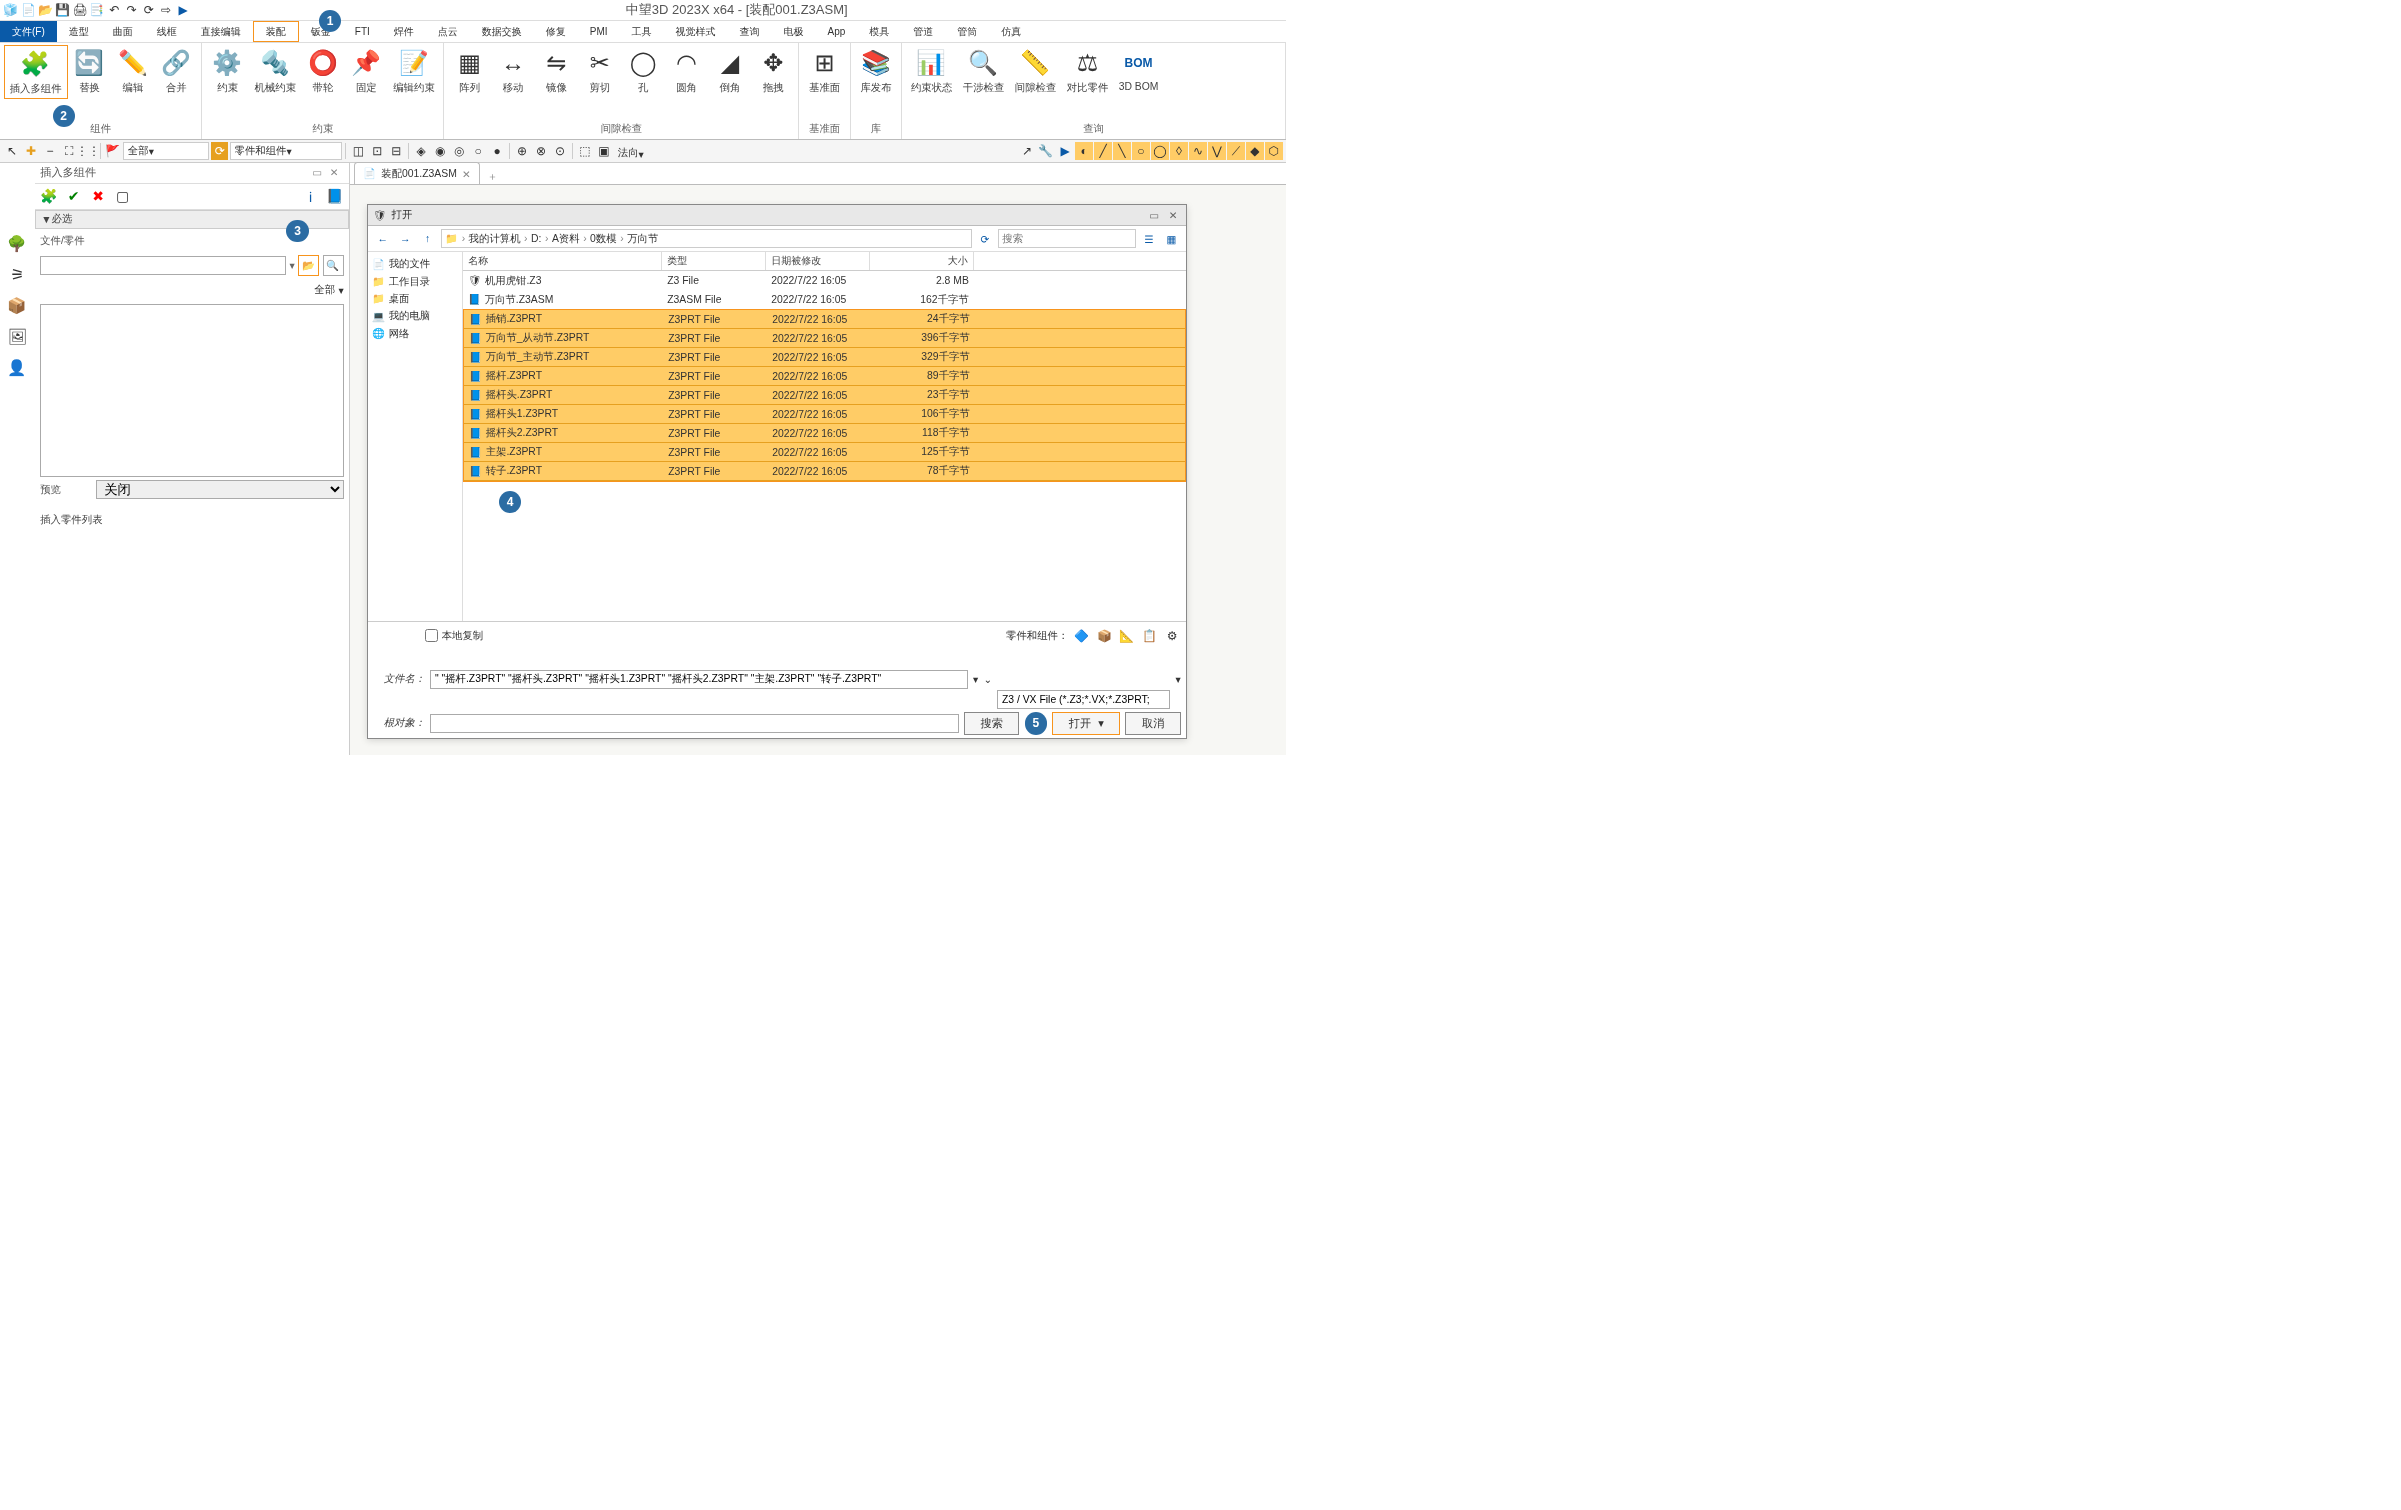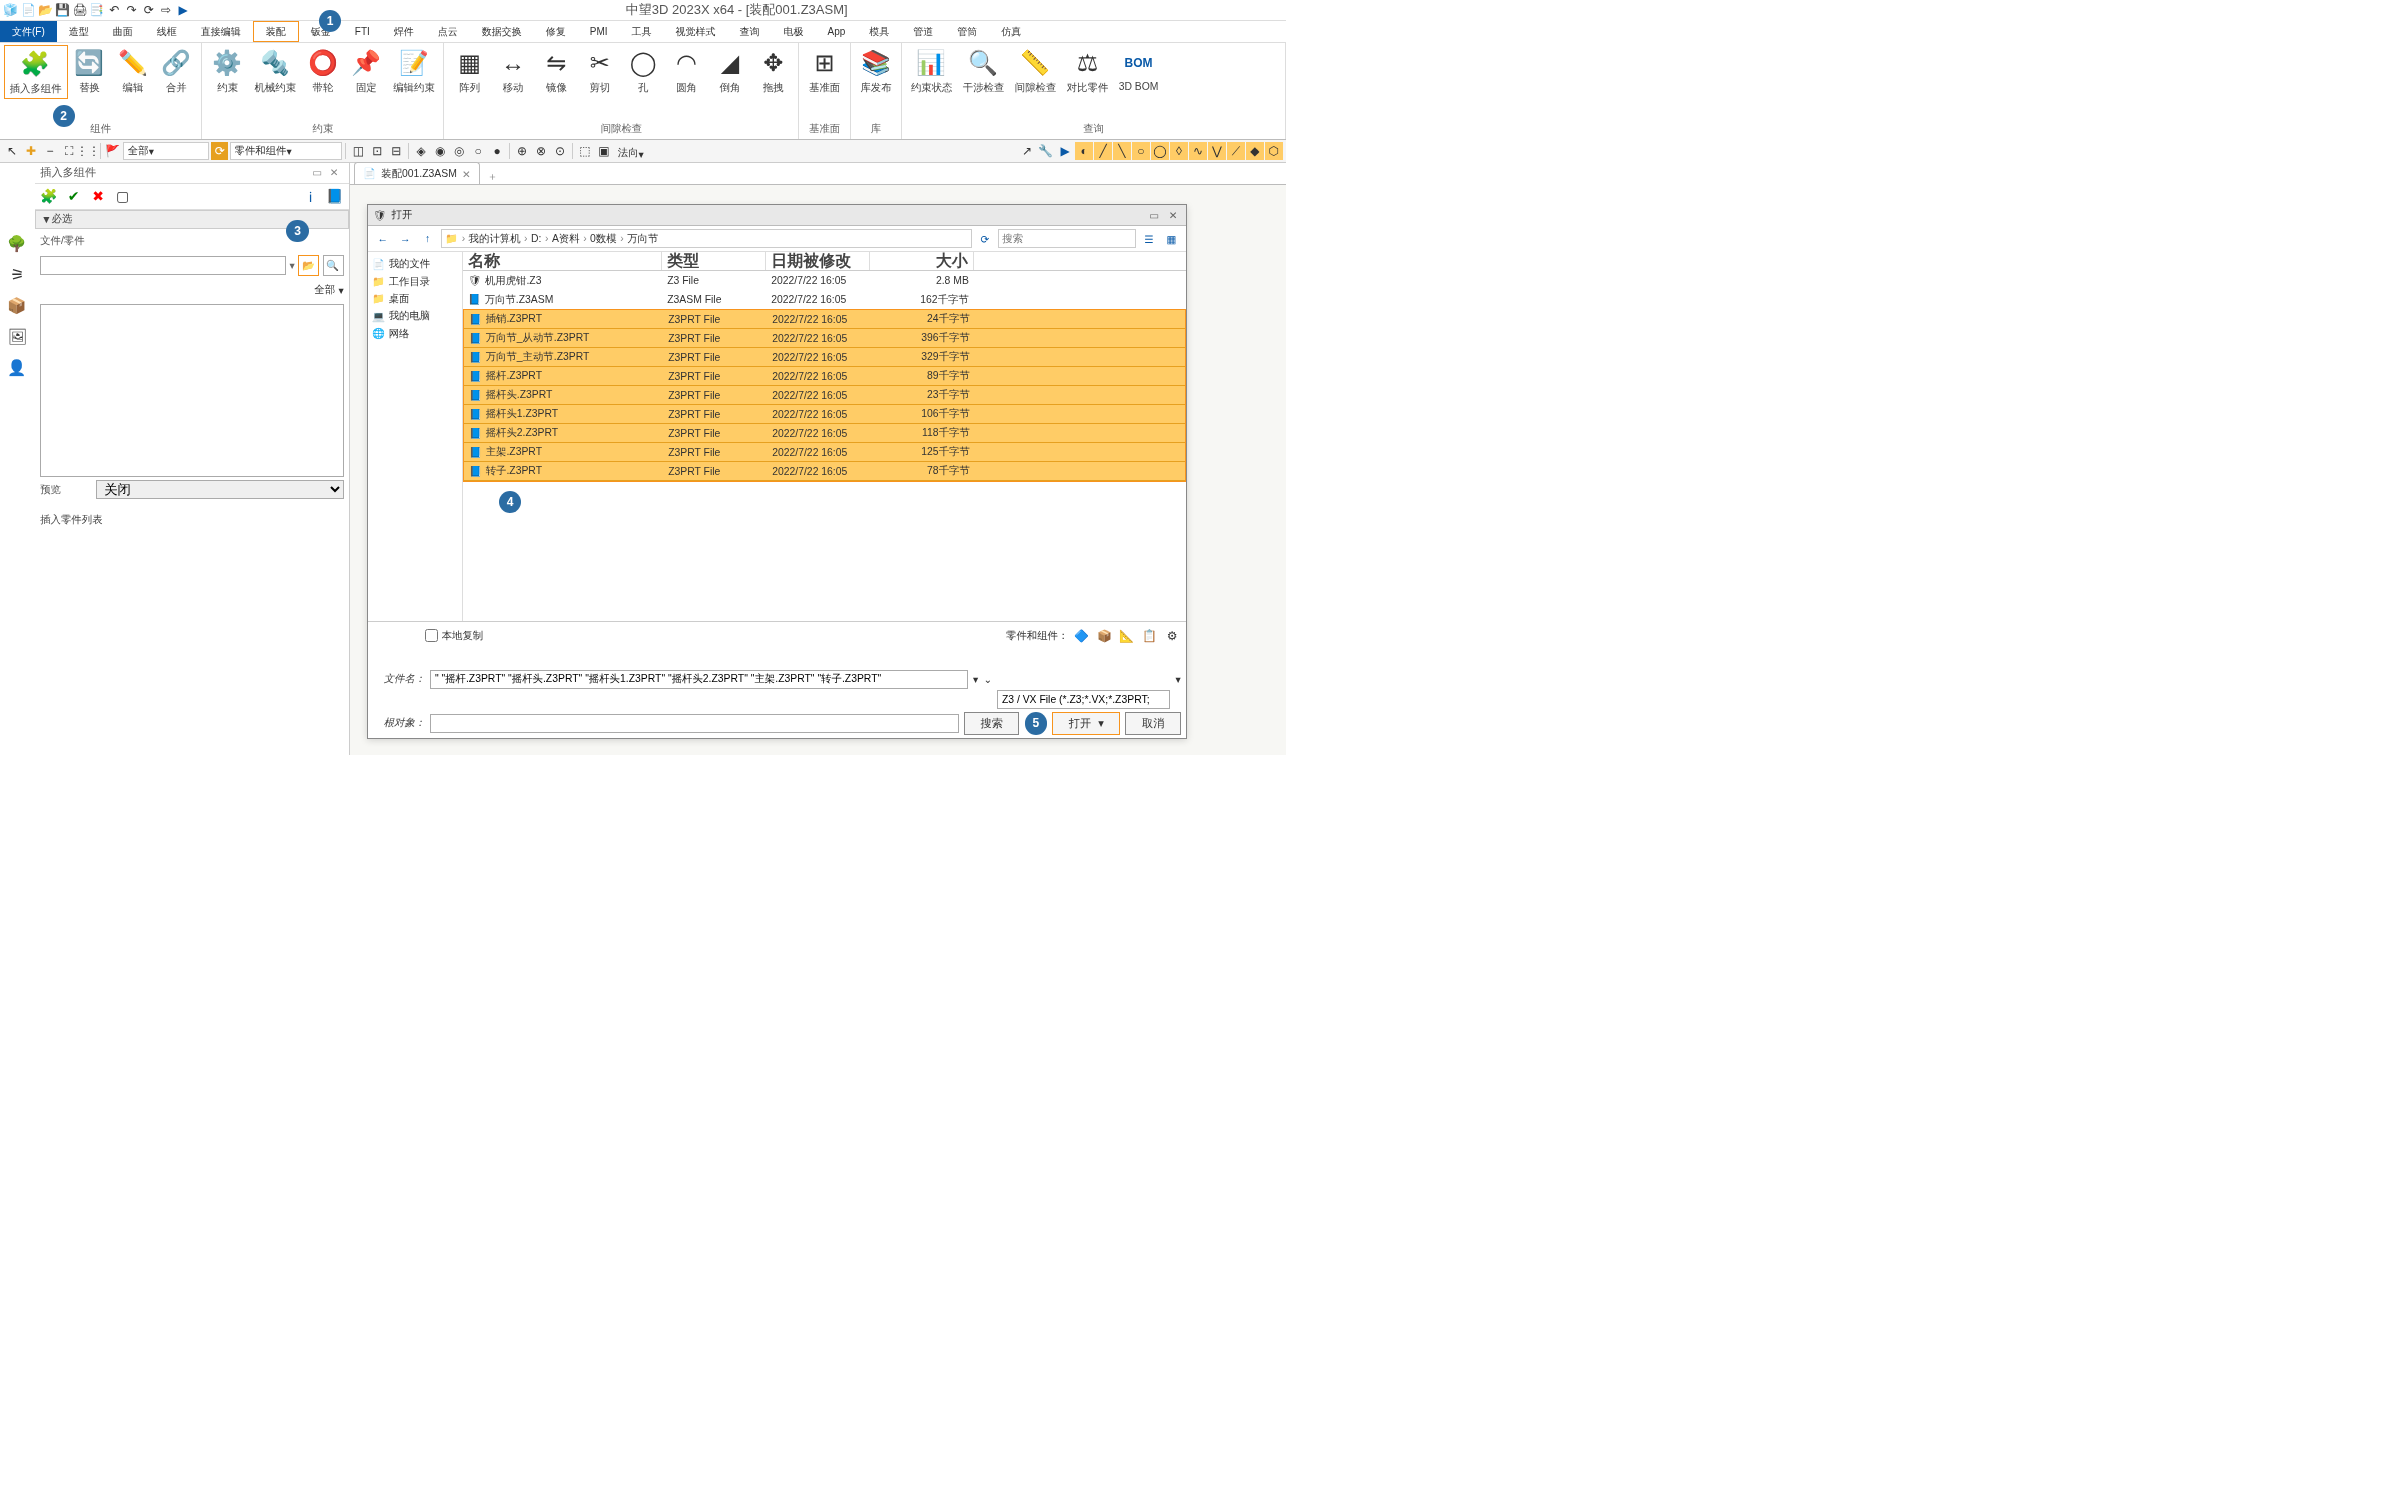--- a/index.html
+++ b/index.html
@@ -79,21 +79,21 @@
 .bc-sep { color: #888; }
 .search-box { width: 138px; height: 19px; border: 0.9px solid #ccc; padding: 0 3.5px; font-size: 10.4px; color: #999; }
 
 .dlg-body { flex: 1; display: flex; overflow: hidden; }
 .dlg-tree { width: 95px; border-right: 0.9px solid #ddd; padding: 3.5px 1.7px; }
 .tree-item { padding: 1.7px 3.5px; display: flex; align-items: center; gap: 3.5px; font-size: 10.4px; cursor: pointer; }
 .tree-item .ic { width: 12px; height: 12px; display: inline-flex; align-items: center; justify-content: center; font-size: 10.4px; }
 
 .dlg-list { flex: 1; display: flex; flex-direction: column; }
 .list-header { height: 19px; display: flex; border-bottom: 0.9px solid #ccc; background: #fff; }
-.lh-col { border-right: 0.9px solid #ddd; padding: 1.7px 5.2px; font-size: 16px; color: #444; display: flex; align-items: center; font-weight: bold; }
+.lh-col { border-right: 0.9px solid #ddd; padding: 1.7px 5.2px; font-size: 10px; color: #444; display: flex; align-items: center; }
 .list-rows { flex: 1; overflow: auto; }
 .list-row { height: 19px; display: flex; align-items: center; font-size: 10.4px; }
 .list-row.sel { background: #ffcc66; border-bottom: 0.9px solid #e6a020; }
 .list-row .lr-col { padding: 0 5.2px; display: flex; align-items: center; gap: 3.5px; }
 .selected-box { border: 1.7px solid #f7941d; position: relative; }
 
 .dlg-footer { border-top: 0.9px solid #ccc; padding: 3.5px 5.2px; display: flex; flex-direction: column; gap: 3.5px; }
 .ft-row { display: flex; align-items: center; gap: 5.2px; }
 .ft-label { width: 52px; text-align: right; color: #444; font-style: italic; }
 .ft-input { flex: 1; height: 19px; border: 0.9px solid #aaa; padding: 0 3.5px; font-size: 10.4px; }

